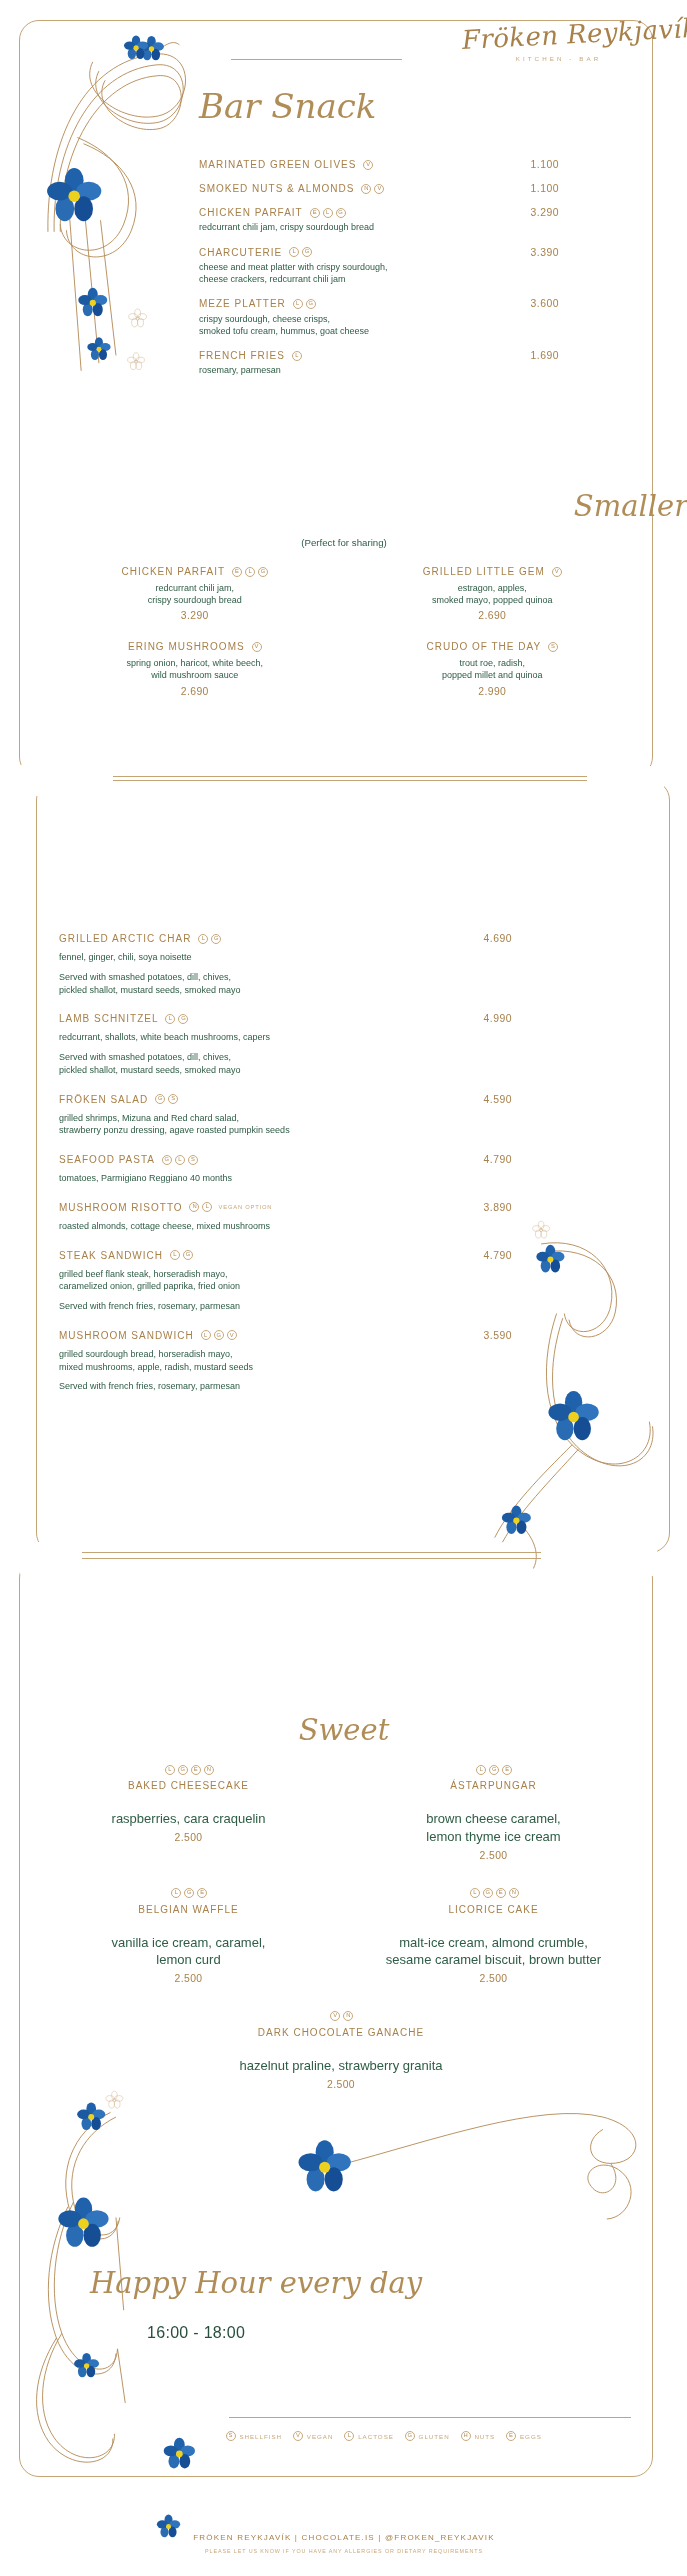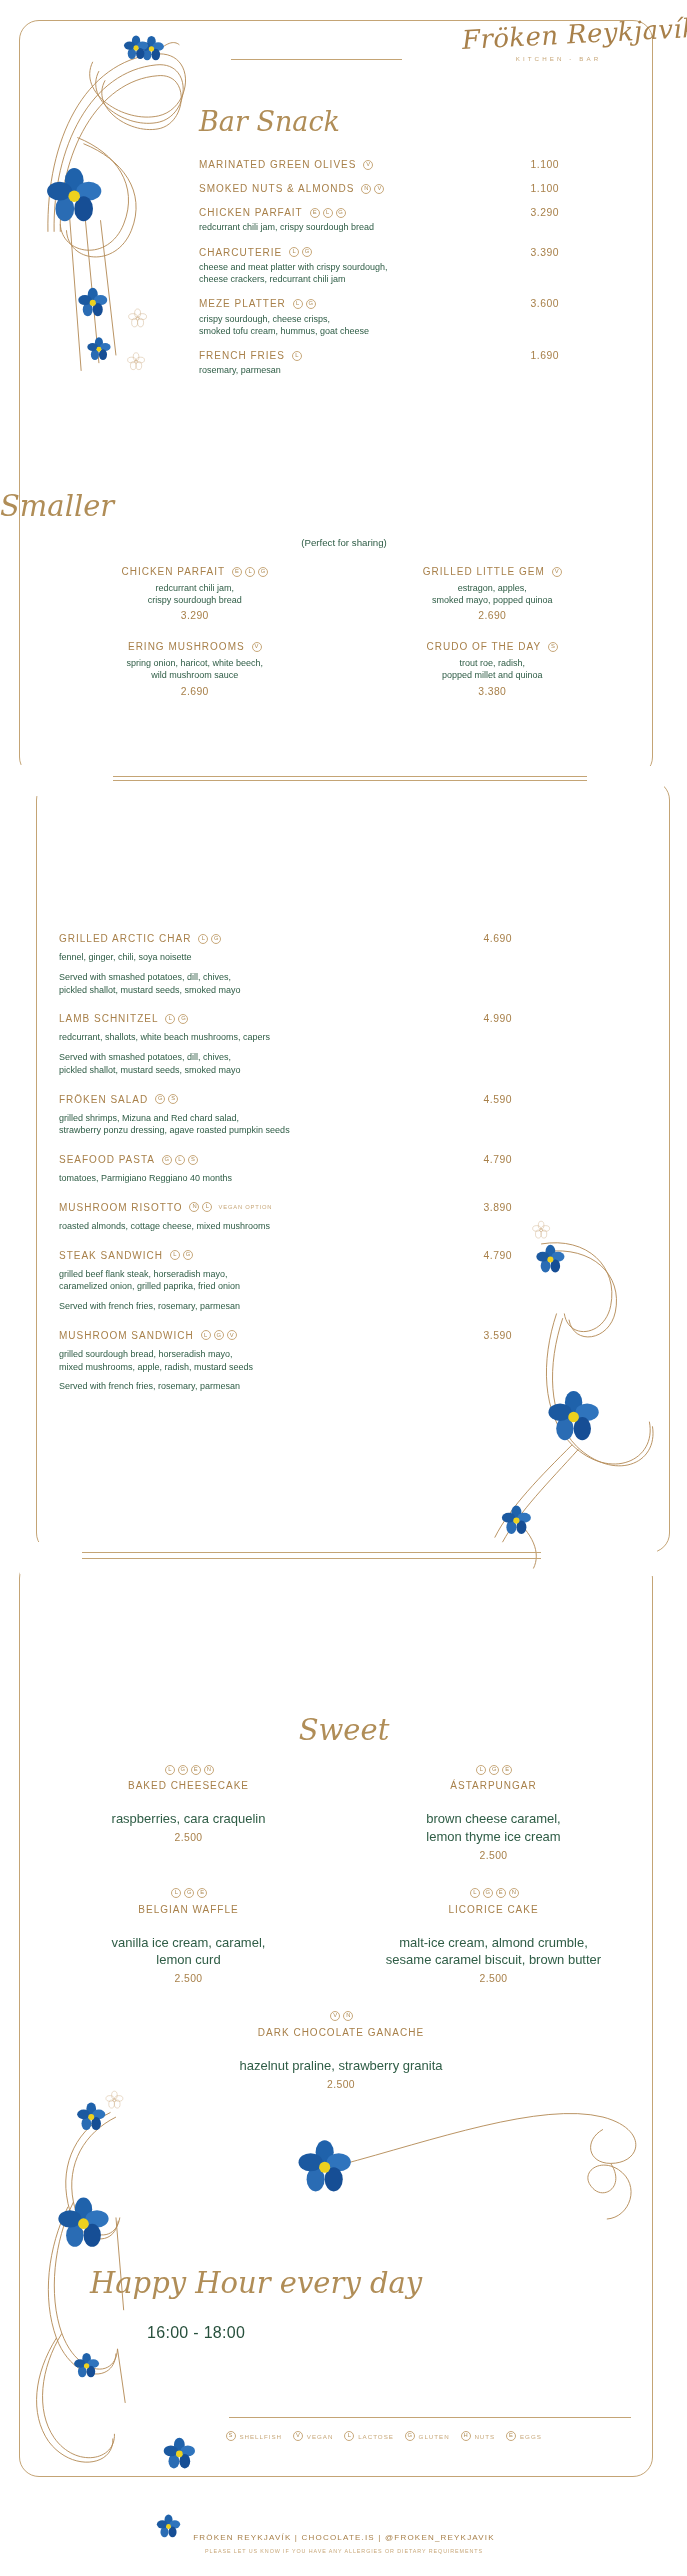--- a/index.html
+++ b/index.html
@@ -86,22 +86,22 @@
   }
 
   
   .script-h {
     font-family: "DejaVu Serif", serif;
     font-style: italic;
     color: var(--gold);
     line-height: 1;
     white-space: nowrap;
   }
-  #h-bar-snack { position:absolute; left:199px; top:108px;  font-size: 27px; }
-  #h-smaller   { position:absolute; left:0; right:0; top:492px;  font-size: 29px; text-align:left;}
+  #h-bar-snack { position:absolute; left:199px; top:89px;  font-size: 34px; }
+  #h-smaller   { position:absolute; left:0; right:0; top:492px;  font-size: 29px; text-align:right;}
   #h-larger    { position:absolute; left:0; right:0; top:872px; font-size: 31px; text-align:center;}
   #h-sweet     { position:absolute; left:0; right:0; top:1716px; font-size: 29px; text-align:center;}
   #h-happy     { position:absolute; left:90px; top:2269px; font-size: 29px; }
 
   .sub-note {
     position: absolute; left: 0; right: 0; top: 537px;
     text-align: center;
     font-size: 9.7px;
     color: var(--green);
     font-family: "Liberation Sans", sans-serif;
@@ -530,21 +530,21 @@
         <div class="small-price">2.690</div>
       </div>
       <div>
         <div class="small-name">
           <span>CRUDO OF THE DAY</span>
           <span class="badges">
             <span class="badge">S</span>
           </span>
         </div>
         <div class="small-desc">trout roe, radish,<br>popped millet and quinoa</div>
-        <div class="small-price">3.380</div>
+        <div class="small-price">2.990</div>
       </div>
     </div>
 
   <div class="large-list" id="large-list">
       <div class="large-row">
         <div class="large-head">
           <span class="large-name">GRILLED ARCTIC CHAR</span>
           <span class="badges">
             <span class="badge">L</span>
             <span class="badge">G</span>

